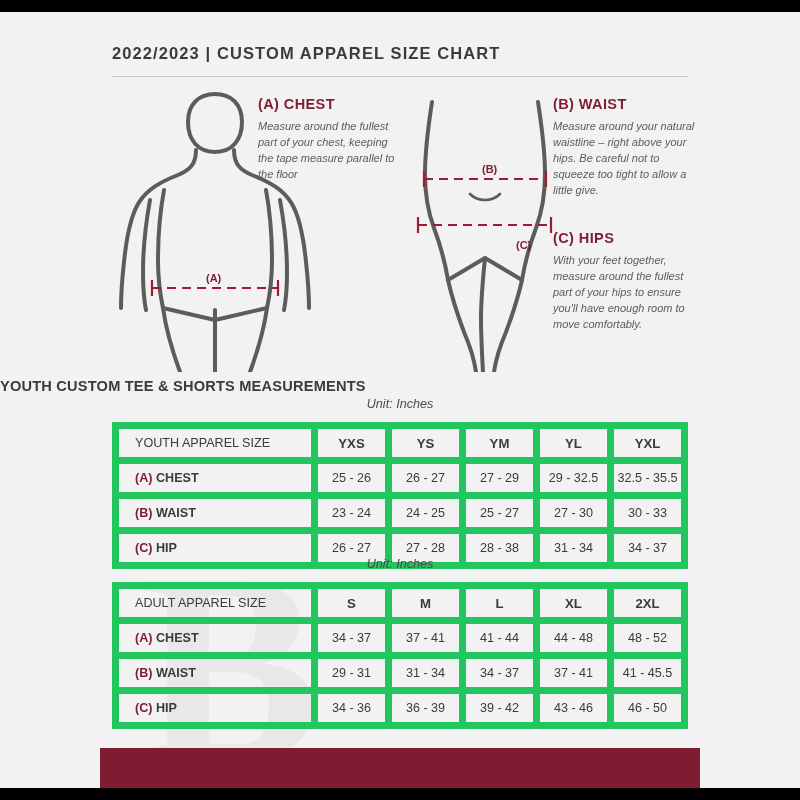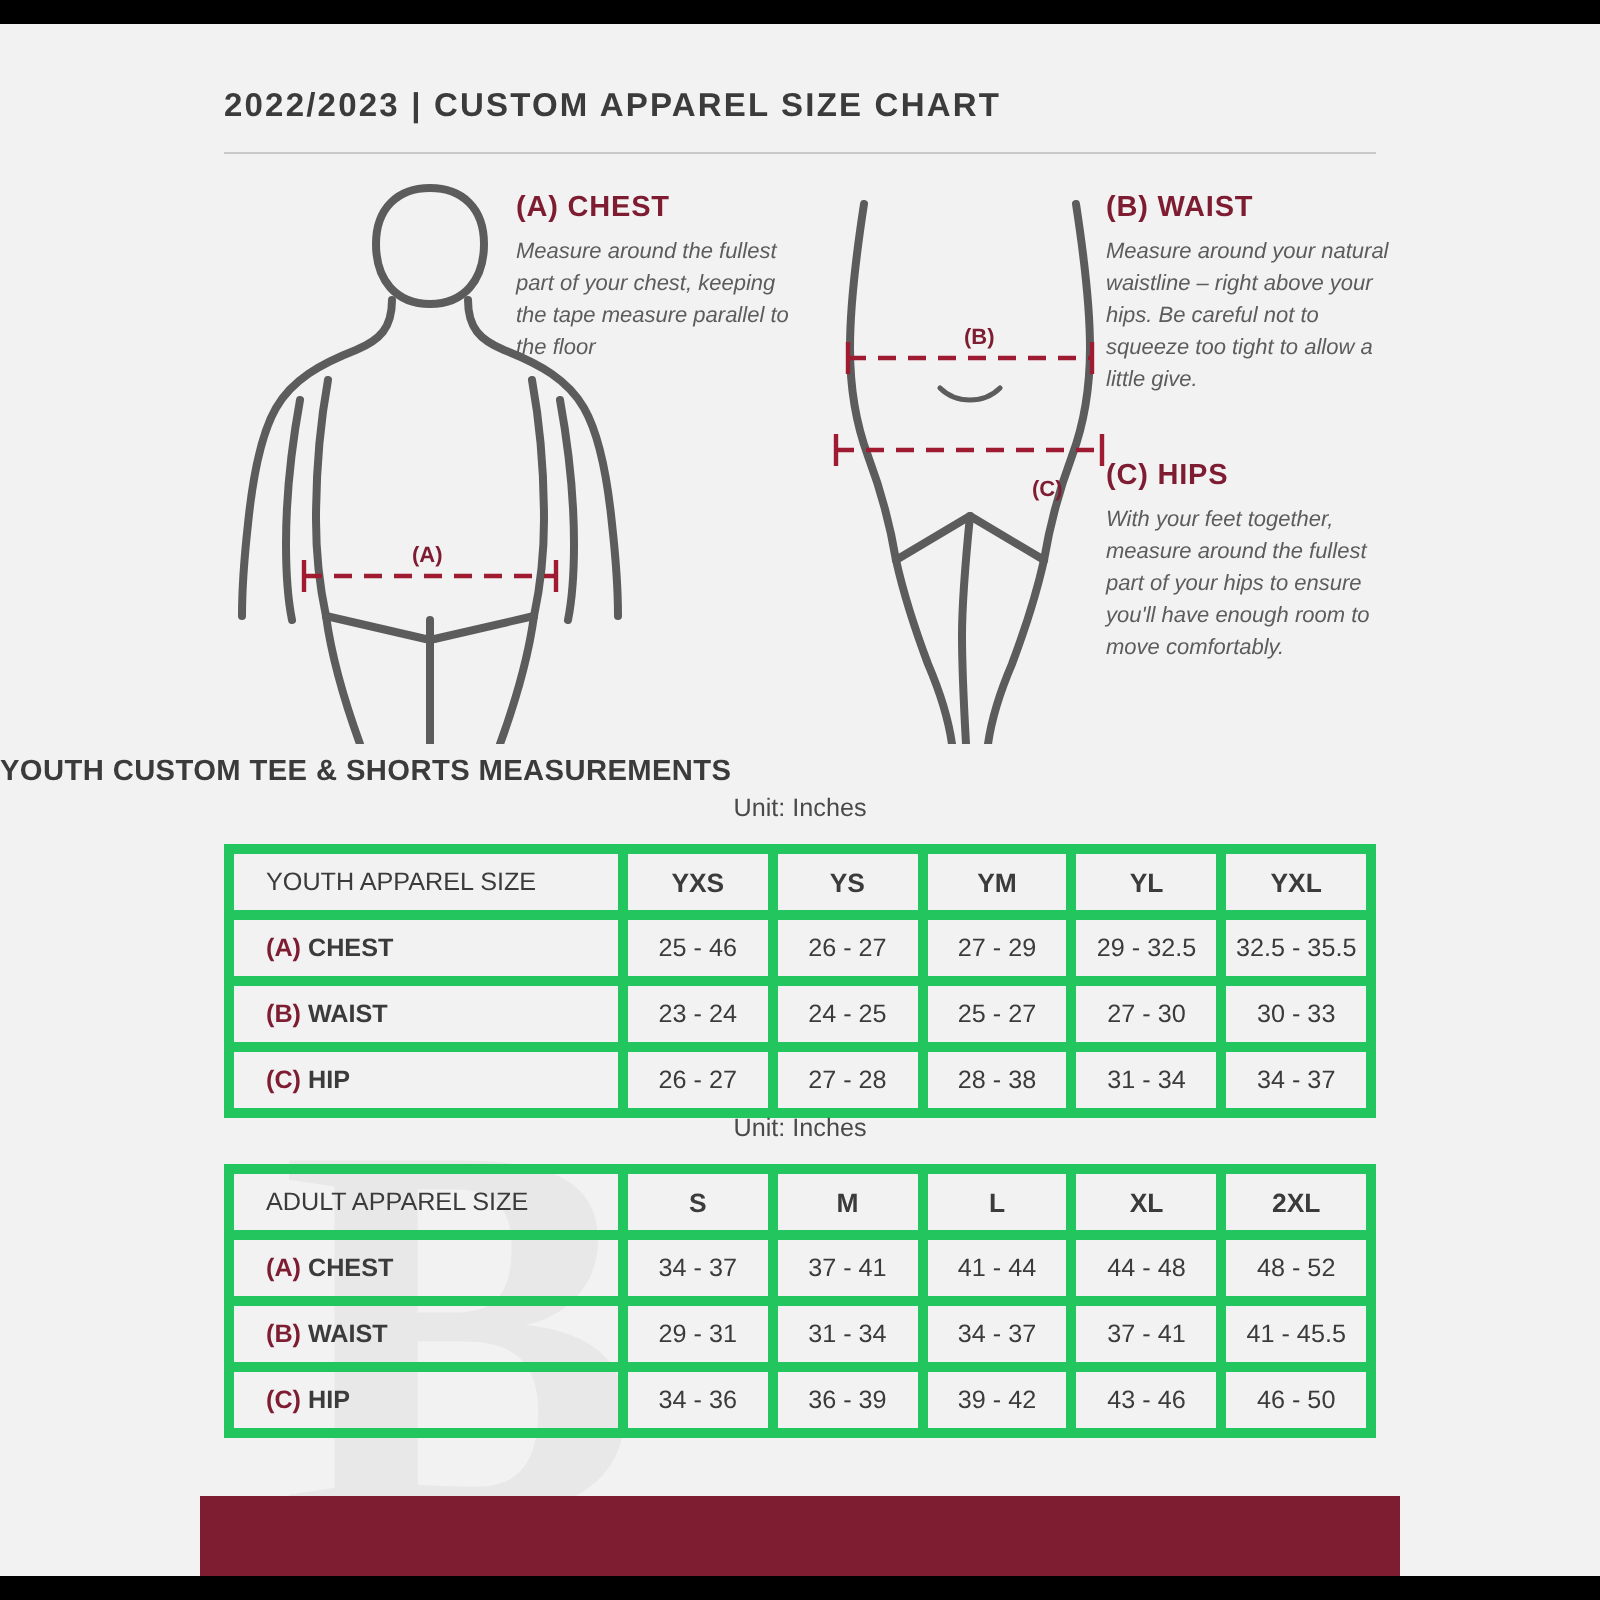--- a/index.html
+++ b/index.html
@@ -130,30 +130,31 @@
     text-align: left;
     font-size: 14.6px;
     font-weight: bold;
     color: #3b3b3b;
     letter-spacing: .2px;
   }
   .sec-unit {
     text-align: center;
     font-size: 12.6px;
     color: #4a4a4a;
+    font-style: italic;
     margin-top: 3px;
   }
   table {
     border-collapse: collapse;
     margin: 11px auto 0 auto;
     width: 576px;
     table-layout: fixed;
   }
   th, td {
-    border: 5px solid #22c55e;
+    border: 7px solid #22c55e;
     height: 28px;
     font-size: 12.6px;
     color: #3b3b3b;
     text-align: center;
     padding: 0;
   }
   th.rowhead, td.rowhead {
     text-align: left;
     padding-left: 16px;
     font-weight: normal;
@@ -295,21 +296,21 @@
           <th>YXS</th>
           <th>YS</th>
           <th>YM</th>
           <th>YL</th>
           <th>YXL</th>
         </tr>
       </thead>
       <tbody>
         <tr>
           <td class="rowhead"><span class="tag">(A)</span> <span>CHEST</span></td>
-          <td>25 - 46</td>
+          <td>25 - 26</td>
           <td>26 - 27</td>
           <td>27 - 29</td>
           <td>29 - 32.5</td>
           <td>32.5 - 35.5</td>
         </tr>
         <tr>
           <td class="rowhead"><span class="tag">(B)</span> <span>WAIST</span></td>
           <td>23 - 24</td>
           <td>24 - 25</td>
           <td>25 - 27</td>

